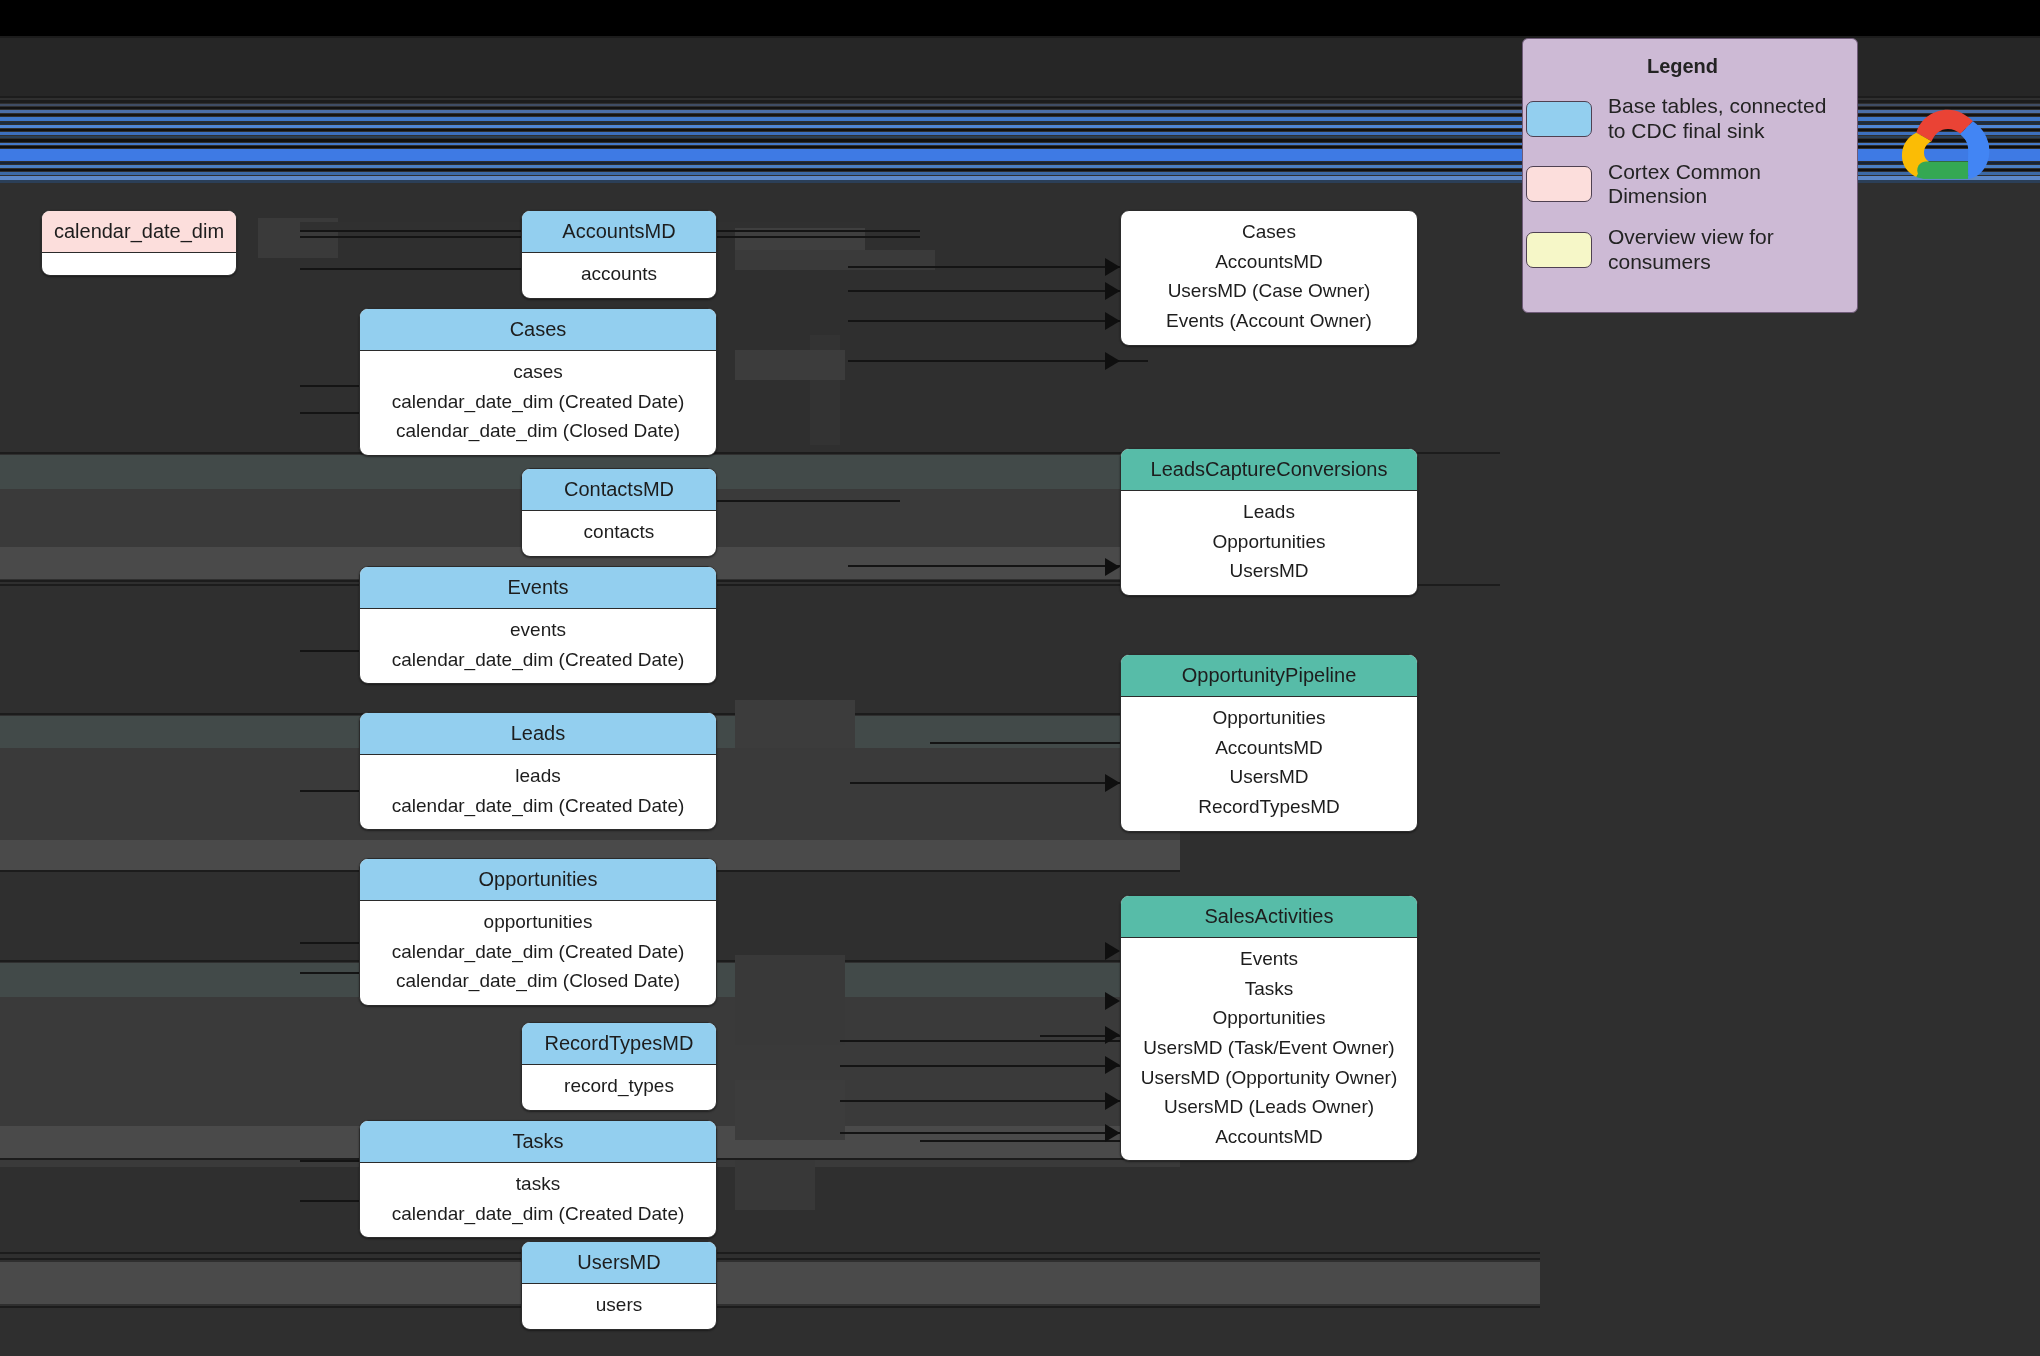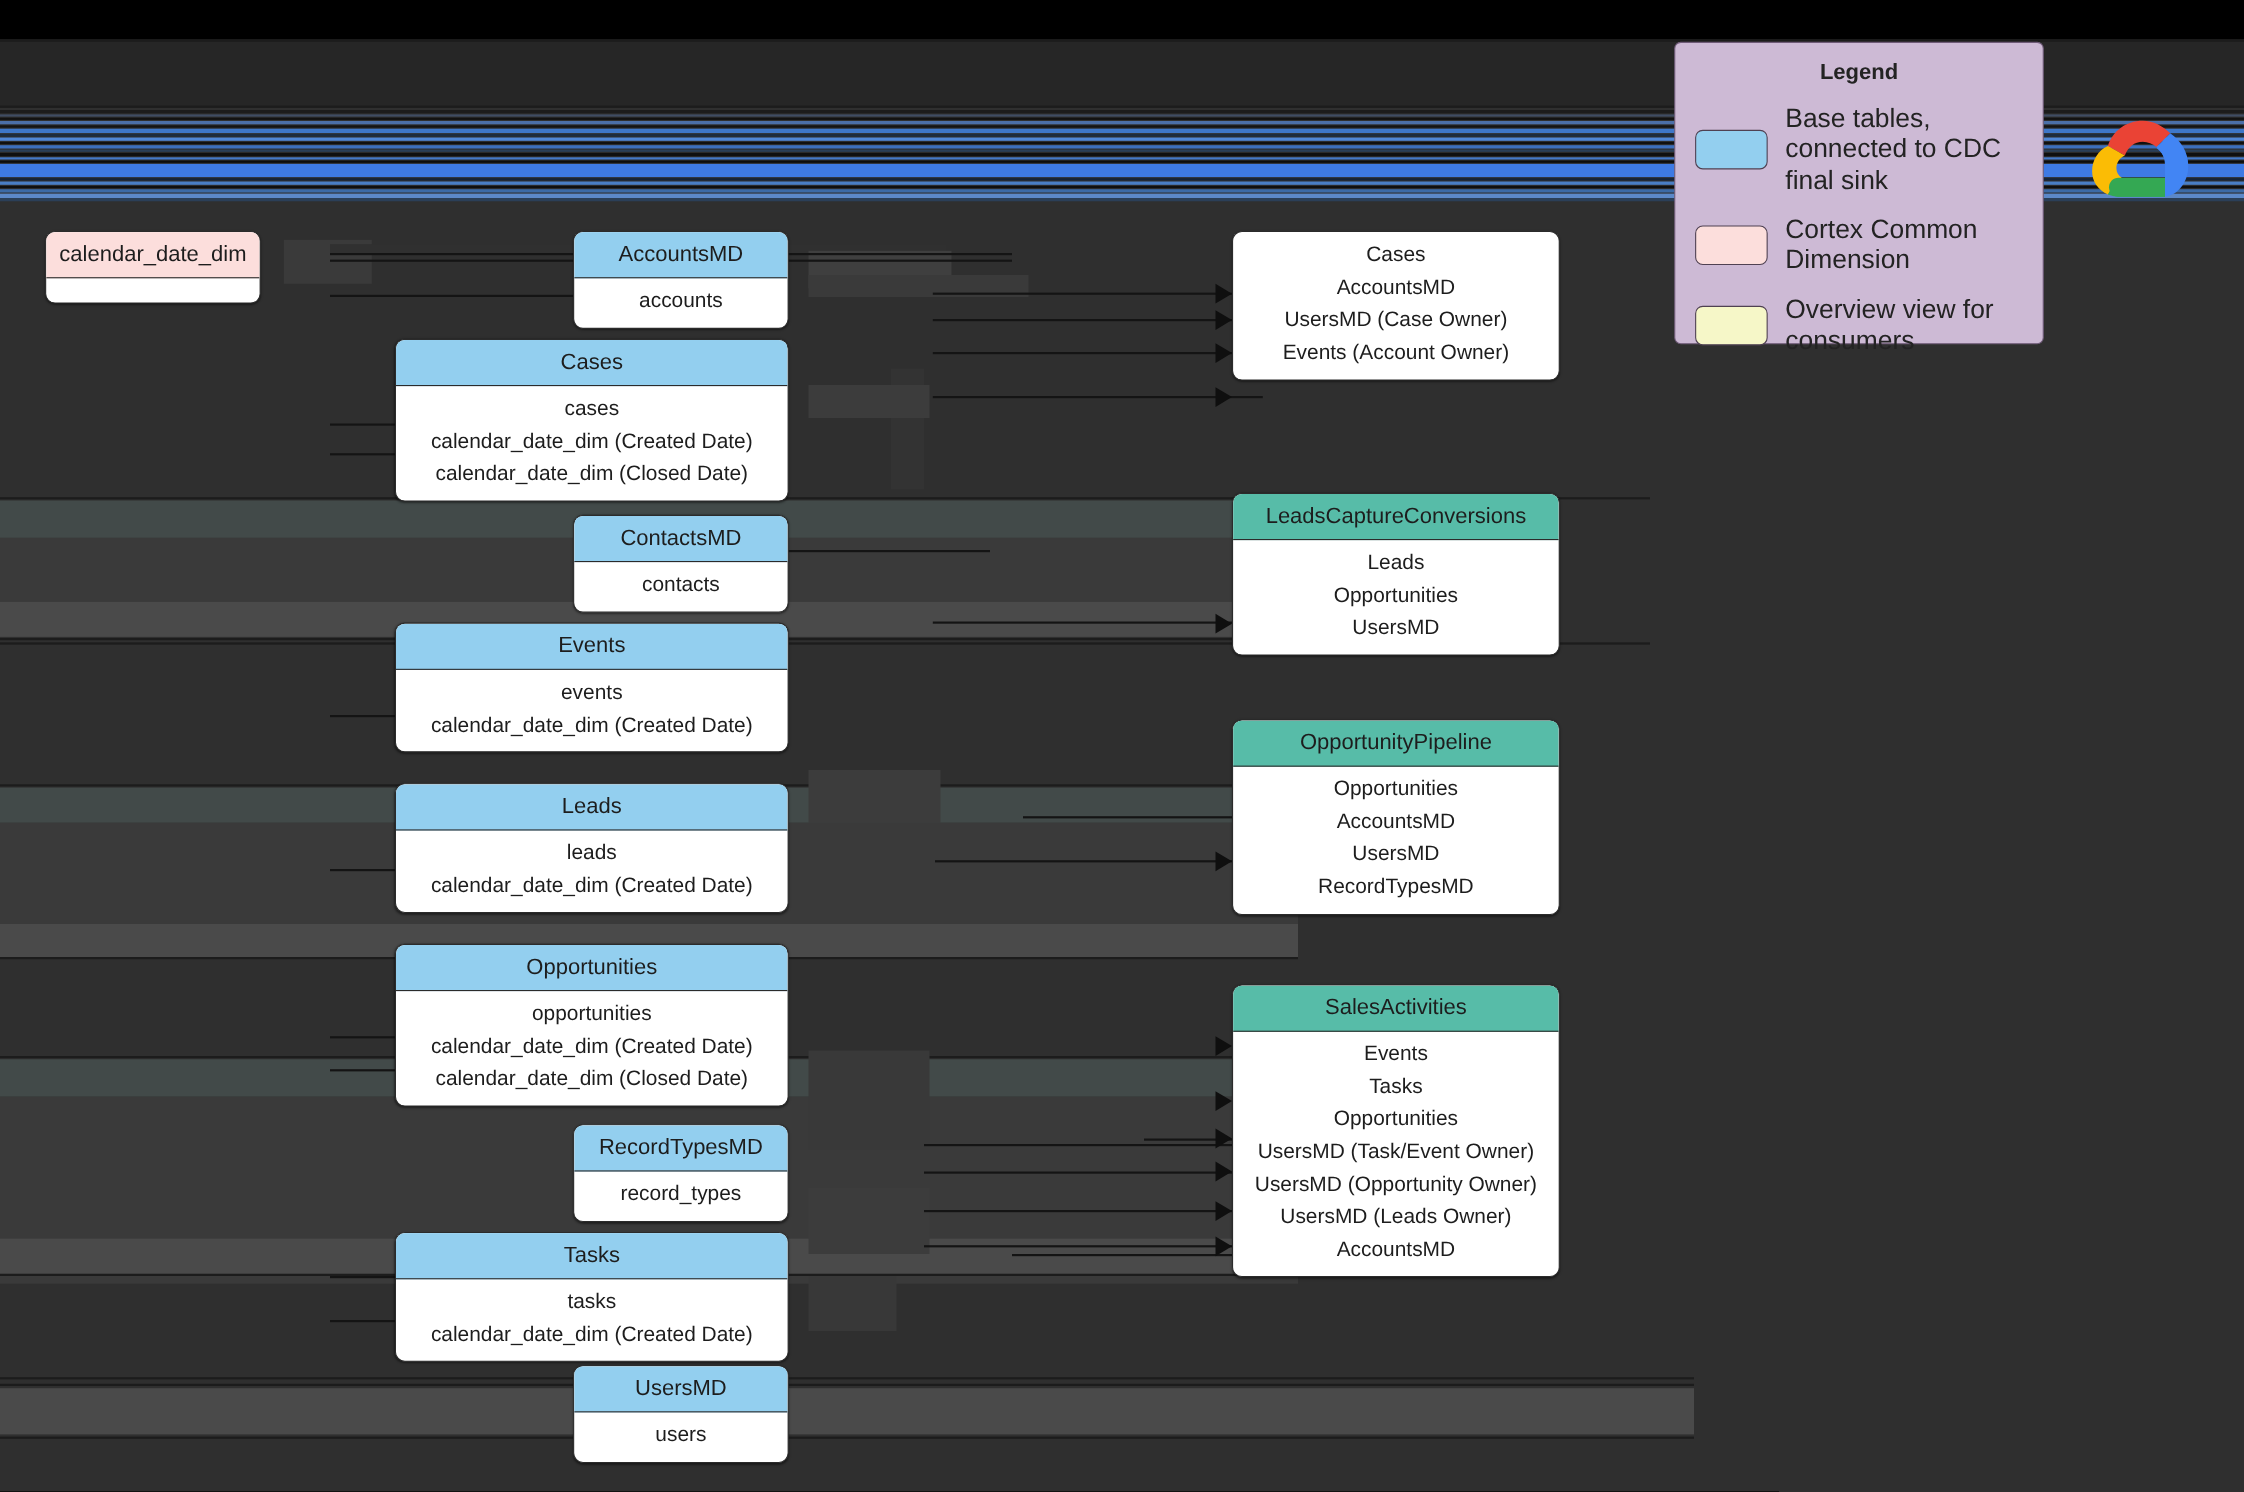--- a/index.html
+++ b/index.html
@@ -63,32 +63,32 @@
   }
 
   
   #legend{
     position:absolute;
     left:1522px;top:38px;width:336px;height:275px;
     background:#cdbad5;
     border:1.5px solid #6f5b78;
     border-radius:6px;
     box-sizing:border-box;
-    padding:14px 18px 10px 18px;
+    padding:14px 18px 10px 3px;
   }
   #legend .ltitle{
     text-align:center;font-size:20px;font-weight:bold;color:#232323;
     margin:2px 0 16px 0;
   }
   .lrow{display:flex;align-items:center;margin-bottom:16px;}
   .swatch{
     width:66px;height:36px;border:1.5px solid #4f4152;border-radius:7px;
     flex:0 0 auto;margin-right:16px;box-sizing:border-box;
   }
-  .ltext{font-size:24px;color:#232323;line-height:1.18;}
+  .ltext{font-size:21px;color:#232323;line-height:1.18;}
 
   
   #gcp{position:absolute;left:1900px;top:102px;width:96px;height:96px;}
 </style>
 </head>
 <body>
 
 <div id="stage">
 
   <div class="topbar"></div>

